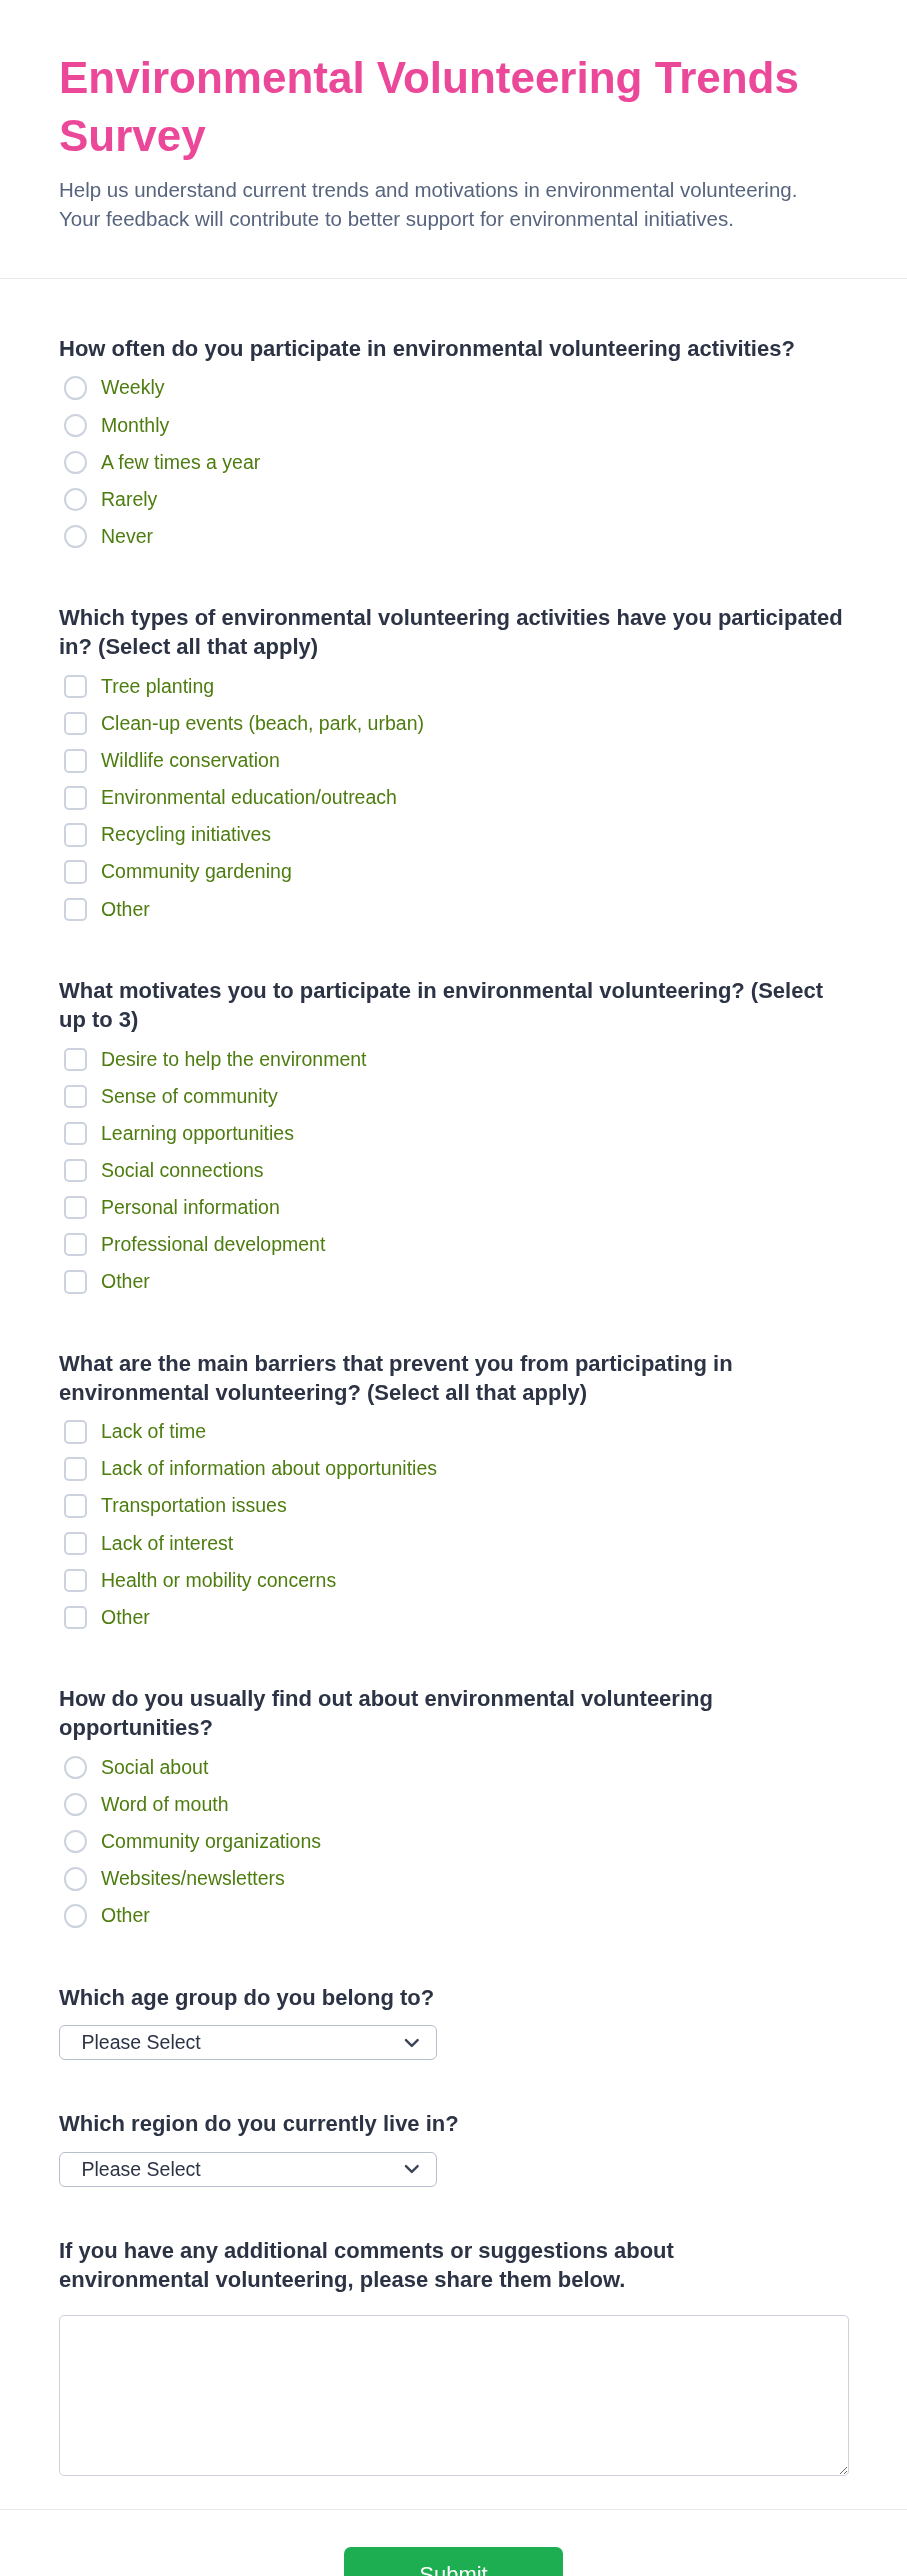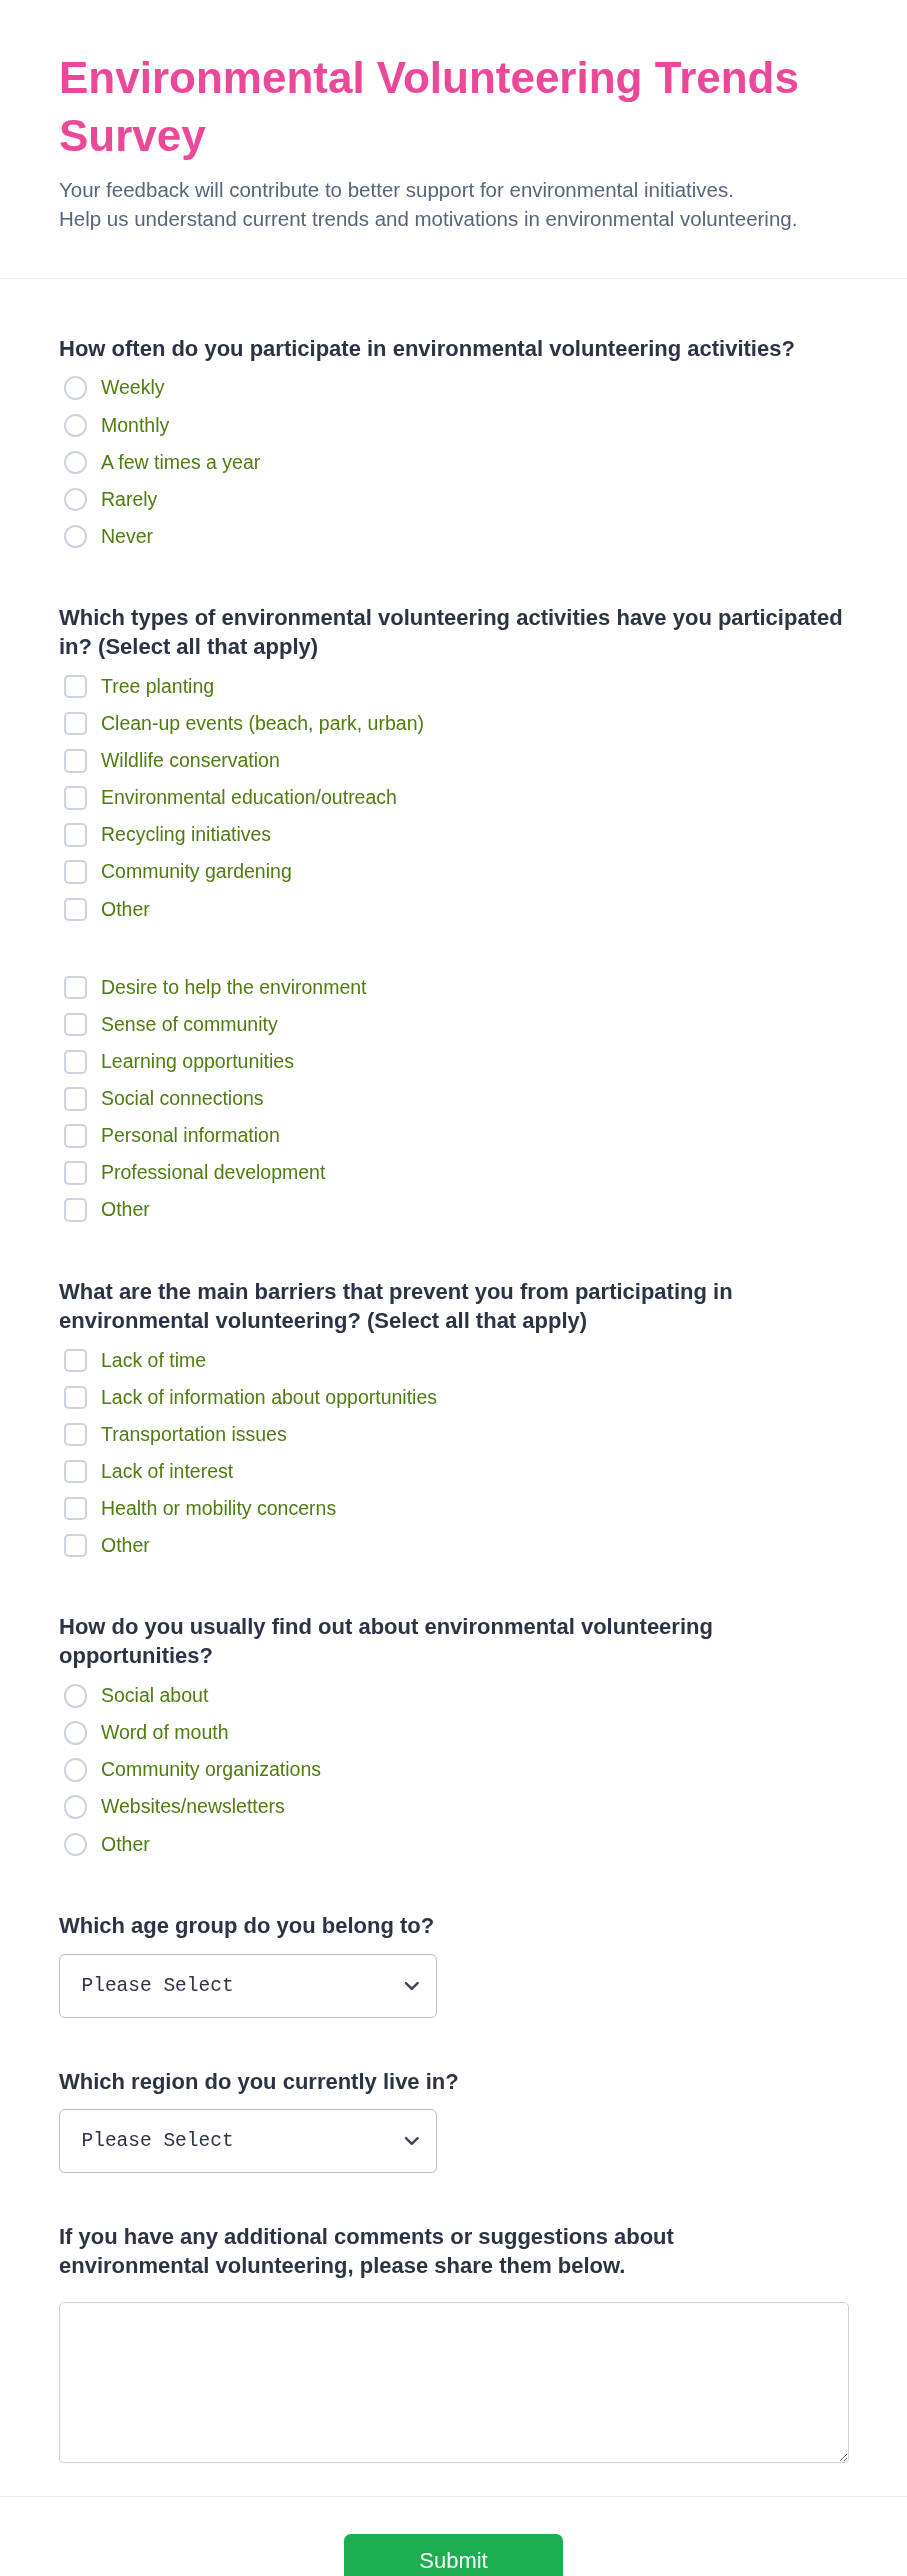--- a/index.html
+++ b/index.html
@@ -85,29 +85,28 @@
     font-size: 19.5px;
     line-height: 23.4px;
     font-weight: 400;
     color: #4d7c0f;
   }
 
   
   .select-box {
     position: relative;
     width: 378px;
-    height: 64px;
+    height: 35px;
     border: 1px solid #b6bdcb;
     border-radius: 5.9px;
     background: #ffffff;
     display: flex;
     align-items: center;
     padding: 0 43px 0 21.5px;
     cursor: pointer;
-    font-family: Liberation Mono, monospace;
   }
   .select-value {
     font-size: 19.5px;
     color: #2c3345;
     font-weight: 400;
   }
   .select-box .chev {
     position: absolute;
     right: 16.6px;
     top: 50%;
@@ -152,22 +151,22 @@
   }
 </style>
 </head>
 <body>
 
 <div class="page">
 
   <div class="form-header">
     <h1 class="form-title">Environmental Volunteering Trends Survey</h1>
     <div class="form-subtitle">
+      <span>Help us understand current trends and motivations in environmental volunteering.</span>
       <span>Your feedback will contribute to better support for environmental initiatives.</span>
-      <span>Help us understand current trends and motivations in environmental volunteering.</span>
     </div>
   </div>
 
   <div class="divider"></div>
 
   <div class="form-body">
 
     <div class="q-block">
       <div class="q-label">How often do you participate in environmental volunteering activities?</div>
       <div class="option-row">
@@ -218,20 +217,21 @@
         <span class="checkbox-box"></span>
         <span class="option-label">Community gardening</span>
       </div>
       <div class="option-row">
         <span class="checkbox-box"></span>
         <span class="option-label">Other</span>
       </div>
     </div>
 
     <div class="q-block">
+      <div class="q-label">What motivates you to participate in environmental volunteering? (Select up to 3)</div>
       <div class="option-row">
         <span class="checkbox-box"></span>
         <span class="option-label">Desire to help the environment</span>
       </div>
       <div class="option-row">
         <span class="checkbox-box"></span>
         <span class="option-label">Sense of community</span>
       </div>
       <div class="option-row">
         <span class="checkbox-box"></span>

